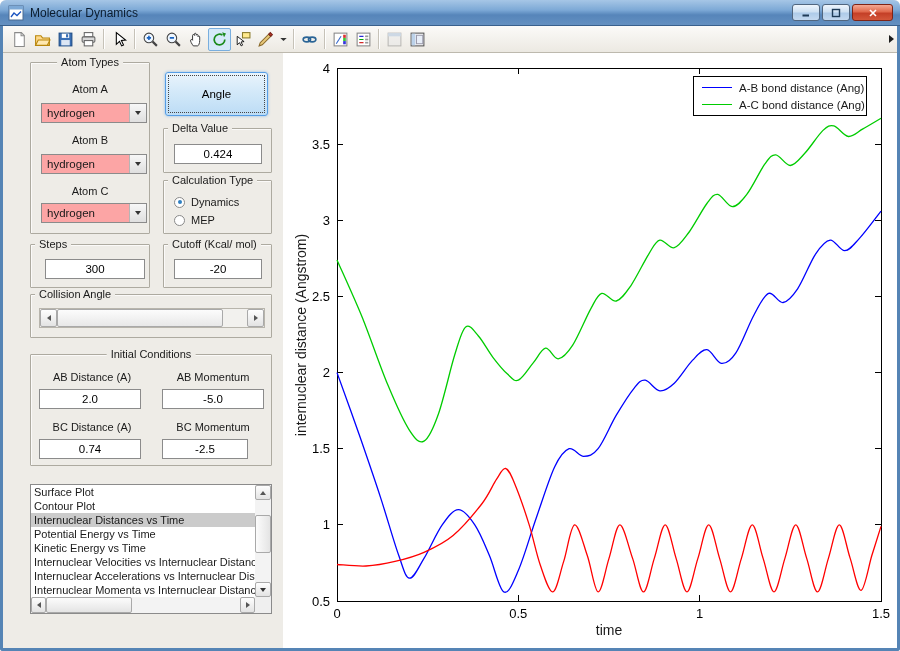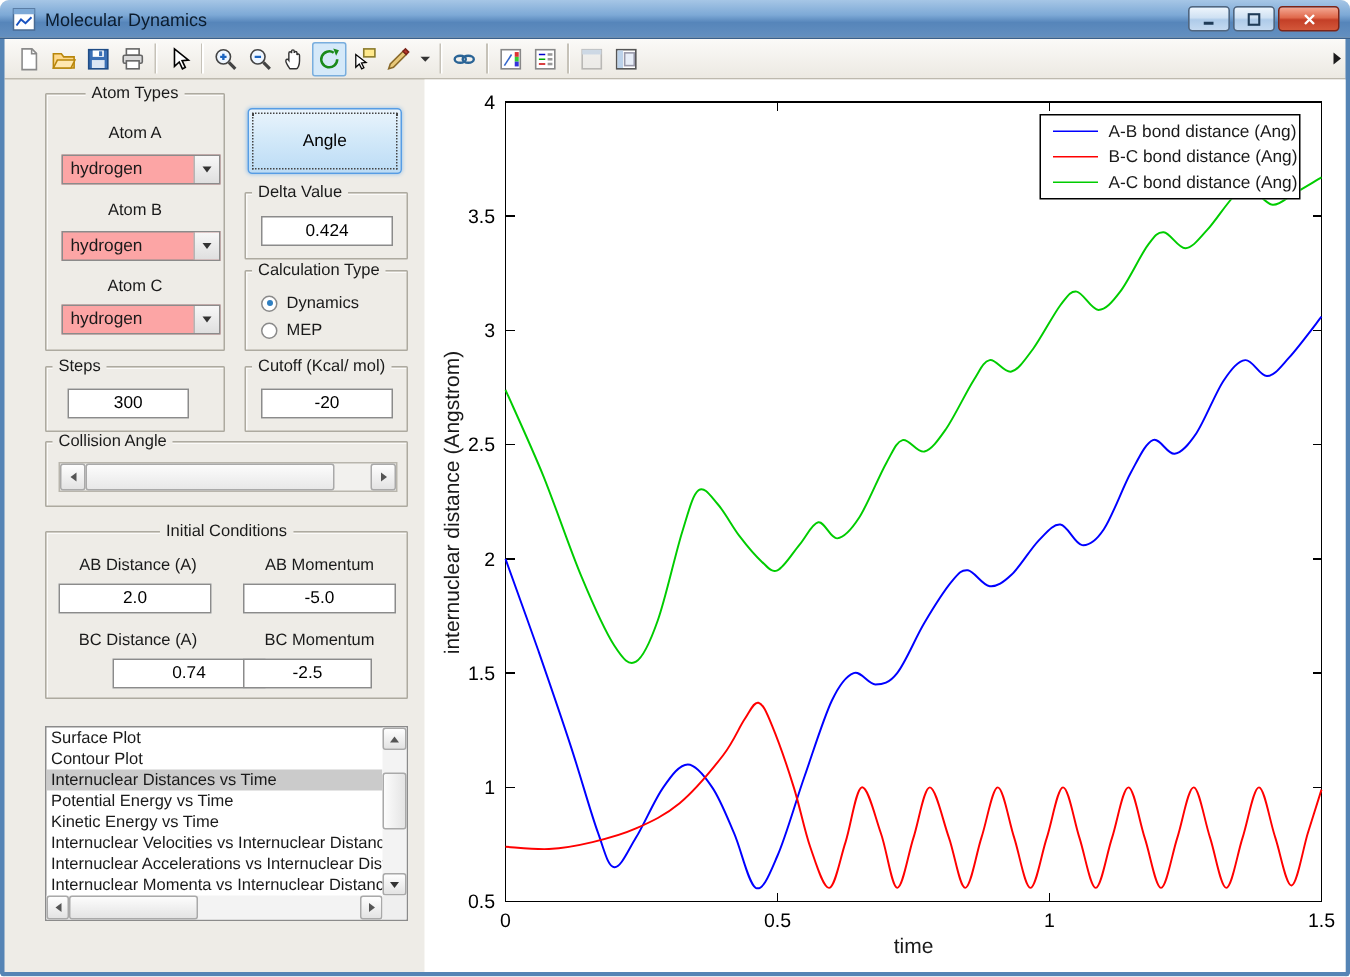--- a/index.html
+++ b/index.html
@@ -303,21 +303,21 @@
       <span class="radio-label">Dynamics</span>
     </div>
     <div class="radio-row" style="top:33px;">
       <span class="radio"></span>
       <span class="radio-label">MEP</span>
     </div>
   </div>
 
   <div class="panel" style="left:30px;top:244px;width:120px;height:44px;">
     <span class="ptitle left">Steps</span>
-    <input class="field" style="left: 14px; top: 14px; width: 81px;" value="300">
+    <input class="field" style="left: 14px; top: 14px; width: 100px;" value="300">
   </div>
 
   <div class="panel" style="left:163px;top:244px;width:109px;height:44px;">
     <span class="ptitle left">Cutoff (Kcal/ mol)</span>
     <input class="field" style="left: 10px; top: 14px; width: 88px;" value="-20">
   </div>
 
   <div class="panel" style="left:30px;top:294px;width:242px;height:44px;">
     <span class="ptitle left">Collision Angle</span>
     <div class="slider" style="left:8px;top:13px;width:226px;height:20px;">
@@ -332,21 +332,21 @@
   </div>
 
   <div class="panel" style="left:30px;top:354px;width:242px;height:112px;">
     <span class="ptitle center">Initial Conditions</span>
     <span class="lbl" style="left:6px;top:16px;width:110px;">AB Distance (A)</span>
     <span class="lbl" style="left:128px;top:16px;width:108px;">AB Momentum</span>
     <input class="field" style="left: 8px; top: 34px; width: 102px;" value="2.0">
     <input class="field" style="left: 131px; top: 34px; width: 102px;" value="-5.0">
     <span class="lbl" style="left:6px;top:66px;width:110px;">BC Distance (A)</span>
     <span class="lbl" style="left:128px;top:66px;width:108px;">BC Momentum</span>
-    <input class="field" style="left: 8px; top: 84px; width: 102px; margin-left: 36px;" value="0.74">
+    <input class="field" style="left: 8px; top: 84px; width: 102px;" value="0.74">
     <input class="field" style="left: 131px; top: 84px; width: 86px;" value="-2.5">
   </div>
 
   <div class="listbox">
     <div class="list-items">
         <div class="list-item">Surface Plot</div>
         <div class="list-item">Contour Plot</div>
         <div class="list-item selected">Internuclear Distances vs Time</div>
         <div class="list-item">Potential Energy vs Time</div>
         <div class="list-item">Kinetic Energy vs Time</div>
@@ -417,24 +417,20 @@
         <path d="M54.0 319.6 C57.6 329.7 68.5 359.7 75.8 380.5 C83.0 401.3 90.9 424.1 97.5 444.4 C104.2 464.8 110.8 488.9 115.7 502.3 C120.5 515.8 122.3 524.6 126.5 525.2 C130.8 525.7 135.6 514.2 141.0 505.4 C146.5 496.5 153.4 480.0 159.2 471.9 C164.9 463.7 170.1 456.6 175.5 456.6 C180.9 456.6 186.7 464.2 191.8 471.9 C197.0 479.5 201.5 491.1 206.3 502.3 C211.2 513.5 216.0 536.3 220.8 538.9 C225.7 541.4 229.9 530.0 235.3 517.5 C240.8 505.1 247.4 481.5 253.5 464.2 C259.5 447.0 266.2 425.4 271.6 414.0 C277.0 402.6 281.3 397.5 286.1 395.7 C290.9 393.9 295.8 403.3 300.6 403.3 C305.4 403.3 309.7 402.6 315.1 395.7 C320.6 388.9 327.2 372.4 333.3 362.2 C339.3 352.1 346.6 340.6 351.4 334.8 C356.2 329.0 358.0 326.7 362.3 327.2 C366.5 327.7 371.9 337.3 376.8 337.8 C381.6 338.4 385.8 335.3 391.3 330.2 C396.7 325.2 404.0 313.0 409.4 307.4 C414.9 301.8 419.1 296.2 423.9 296.7 C428.8 297.2 433.6 309.9 438.4 310.4 C443.3 310.9 447.5 307.9 452.9 299.8 C458.4 291.7 465.6 271.6 471.1 261.7 C476.5 251.8 480.7 242.4 485.6 240.4 C490.4 238.4 495.2 250.3 500.1 249.5 C504.9 248.8 509.1 243.9 514.6 235.8 C520.0 227.7 527.3 208.9 532.7 200.8 C538.2 192.7 542.4 187.6 547.2 187.1 C552.1 186.6 556.9 198.0 561.7 197.7 C566.6 197.5 570.2 192.2 576.2 185.6 C582.3 179.0 594.4 162.7 598.0 158.1" fill="none" stroke="#0000ff" stroke-width="1.3"></path>
         <path d="M54.0 511.5 C58.8 511.7 73.3 513.5 83.0 513.0 C92.7 512.5 102.4 510.7 112.0 508.4 C121.7 506.1 131.4 503.6 141.0 499.3 C150.7 495.0 160.4 490.6 170.1 482.5 C179.7 474.4 191.8 459.9 199.1 450.5 C206.3 441.1 209.6 432.0 213.6 426.2 C217.5 420.3 219.6 414.8 222.6 415.5 C225.7 416.3 227.8 421.3 231.7 430.7 C235.6 440.1 242.0 458.4 246.2 471.9 C250.4 485.3 253.2 500.3 257.1 511.5 C261.0 522.6 265.9 539.4 269.8 538.9 C273.7 538.4 277.0 519.6 280.7 508.4 C284.3 497.2 287.6 472.9 291.5 471.9 C295.5 470.8 300.3 491.1 304.2 502.3 C308.2 513.5 311.5 538.4 315.1 538.9 C318.7 539.4 322.4 516.5 326.0 505.4 C329.6 494.2 333.0 471.9 336.9 471.9 C340.8 471.9 345.6 494.2 349.6 505.4 C353.5 516.5 356.8 538.9 360.5 538.9 C364.1 538.9 367.7 516.5 371.3 505.4 C375.0 494.2 378.6 471.9 382.2 471.9 C385.8 471.9 389.5 494.2 393.1 505.4 C396.7 516.5 400.3 538.9 404.0 538.9 C407.6 538.9 411.2 516.5 414.9 505.4 C418.5 494.2 422.1 471.9 425.7 471.9 C429.4 471.9 433.0 494.2 436.6 505.4 C440.2 516.5 443.9 538.9 447.5 538.9 C451.1 538.9 454.7 516.5 458.4 505.4 C462.0 494.2 465.6 471.9 469.3 471.9 C472.9 471.9 476.5 494.2 480.1 505.4 C483.8 516.5 487.4 538.9 491.0 538.9 C494.6 538.9 498.3 516.5 501.9 505.4 C505.5 494.2 509.1 471.9 512.8 471.9 C516.4 471.9 520.0 494.2 523.7 505.4 C527.3 516.5 530.9 538.9 534.5 538.9 C538.2 538.9 541.8 516.5 545.4 505.4 C549.0 494.2 552.7 471.9 556.3 471.9 C559.9 471.9 563.5 494.4 567.2 505.4 C570.8 516.3 574.4 537.8 578.1 537.3 C581.7 536.8 585.6 513.0 588.9 502.3 C592.3 491.7 596.5 478.2 598.0 473.4" fill="none" stroke="#ff0000" stroke-width="1.3"></path>
         <path d="M54.0 206.9 C58.2 216.5 70.9 243.9 79.4 264.7 C87.8 285.6 96.9 313.0 104.8 331.8 C112.6 350.5 120.5 368.0 126.5 377.4 C132.6 386.8 136.2 390.9 141.0 388.1 C145.9 385.3 150.4 375.2 155.5 360.7 C160.7 346.2 167.3 315.8 171.9 301.3 C176.4 286.8 178.8 276.9 182.7 273.9 C186.7 270.8 190.9 277.9 195.4 283.0 C200.0 288.1 205.1 298.0 209.9 304.3 C214.8 310.7 220.2 317.3 224.5 321.1 C228.7 324.9 231.1 329.0 235.3 327.2 C239.6 325.4 245.3 315.8 249.8 310.4 C254.4 305.1 258.3 296.0 262.5 295.2 C266.8 294.4 270.7 306.4 275.2 305.9 C279.8 305.4 284.3 300.5 289.7 292.2 C295.2 283.8 303.0 264.2 307.9 255.6 C312.7 247.0 314.5 241.7 318.7 240.4 C323.0 239.1 328.4 249.3 333.3 248.0 C338.1 246.7 342.3 240.6 347.8 232.8 C353.2 224.9 361.1 208.4 365.9 200.8 C370.7 193.2 372.5 188.1 376.8 187.1 C381.0 186.1 386.4 196.0 391.3 194.7 C396.1 193.4 400.3 186.8 405.8 179.5 C411.2 172.1 419.1 156.9 423.9 150.5 C428.8 144.2 430.6 140.9 434.8 141.4 C439.0 141.9 444.5 153.6 449.3 153.6 C454.1 153.6 458.4 148.5 463.8 141.4 C469.3 134.3 477.1 117.5 481.9 110.9 C486.8 104.3 488.6 101.5 492.8 101.8 C497.1 102.1 502.5 112.7 507.3 112.5 C512.2 112.2 516.4 106.1 521.8 100.3 C527.3 94.4 535.1 82.0 540.0 77.4 C544.8 72.9 546.6 71.9 550.9 72.9 C555.1 73.9 560.5 83.0 565.4 83.5 C570.2 84.0 574.4 79.0 579.9 75.9 C585.3 72.9 595.0 67.0 598.0 65.3" fill="none" stroke="#00cc00" stroke-width="1.3"></path>
       </svg>
     <div class="legend">
         <div class="legend-row">
           <span class="legend-line" style="border-top-color: rgb(0, 0, 255);"></span>
           <span class="legend-label">A-B bond distance (Ang)</span>
         </div>
         <div class="legend-row">
-          <span class="legend-line" style="border-top-color: rgb(255, 0, 0);"></span>
-          <span class="legend-label">B-C bond distance (Ang)</span>
-        </div>
-        <div class="legend-row">
           <span class="legend-line" style="border-top-color: rgb(0, 204, 0);"></span>
           <span class="legend-label">A-C bond distance (Ang)</span>
         </div>
       </div>
     <div class="xlabel">time</div>
     <div class="ylabel">internuclear distance (Angstrom)</div>
   </div>
 
 </div>
 

